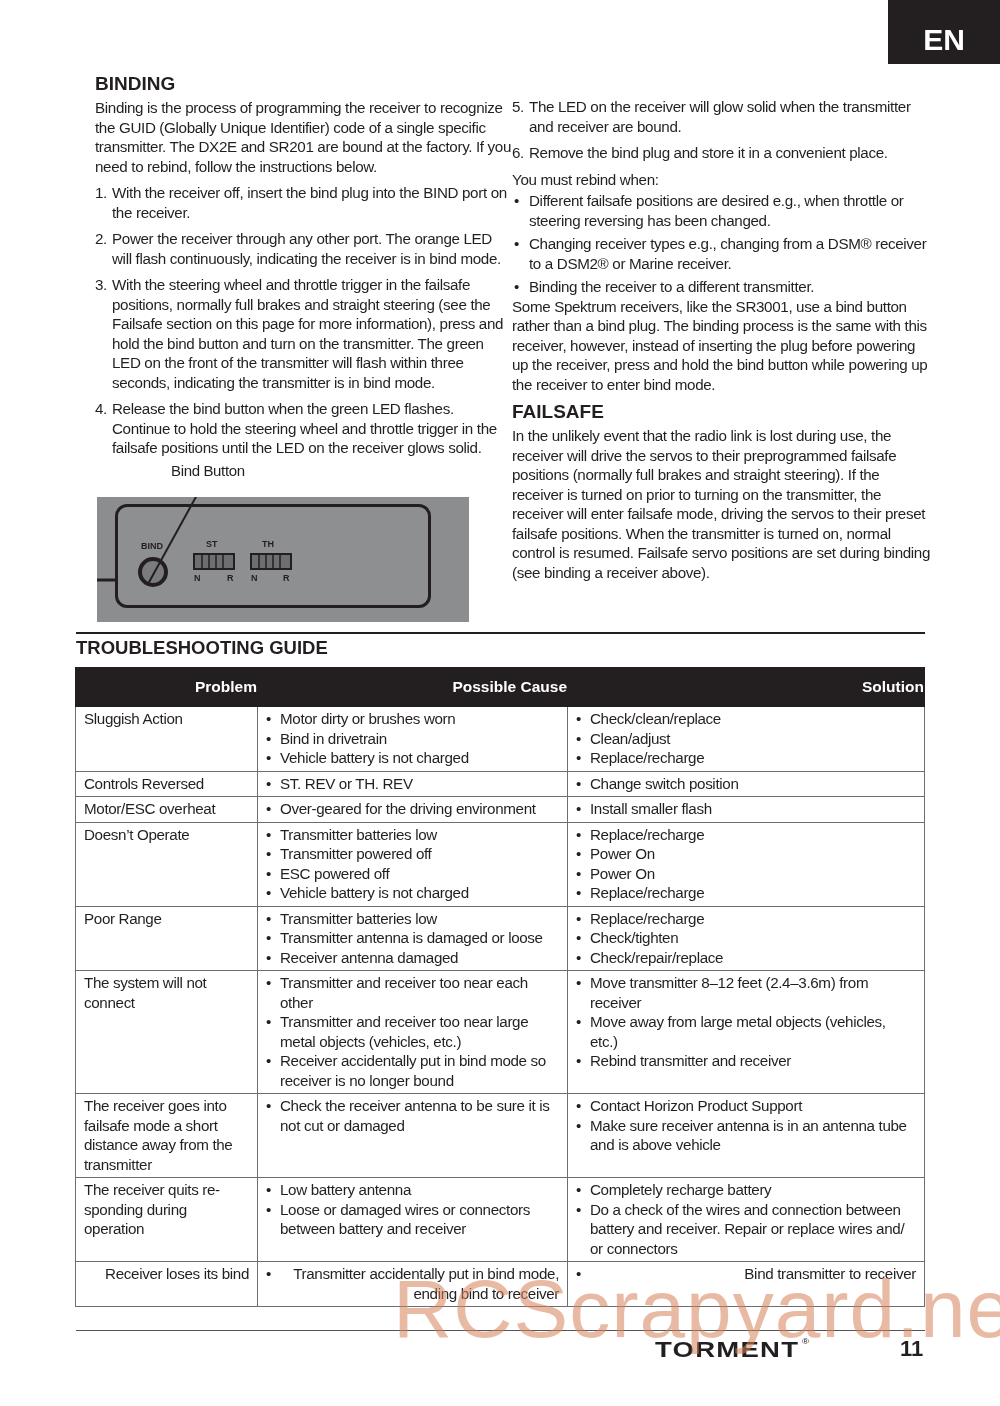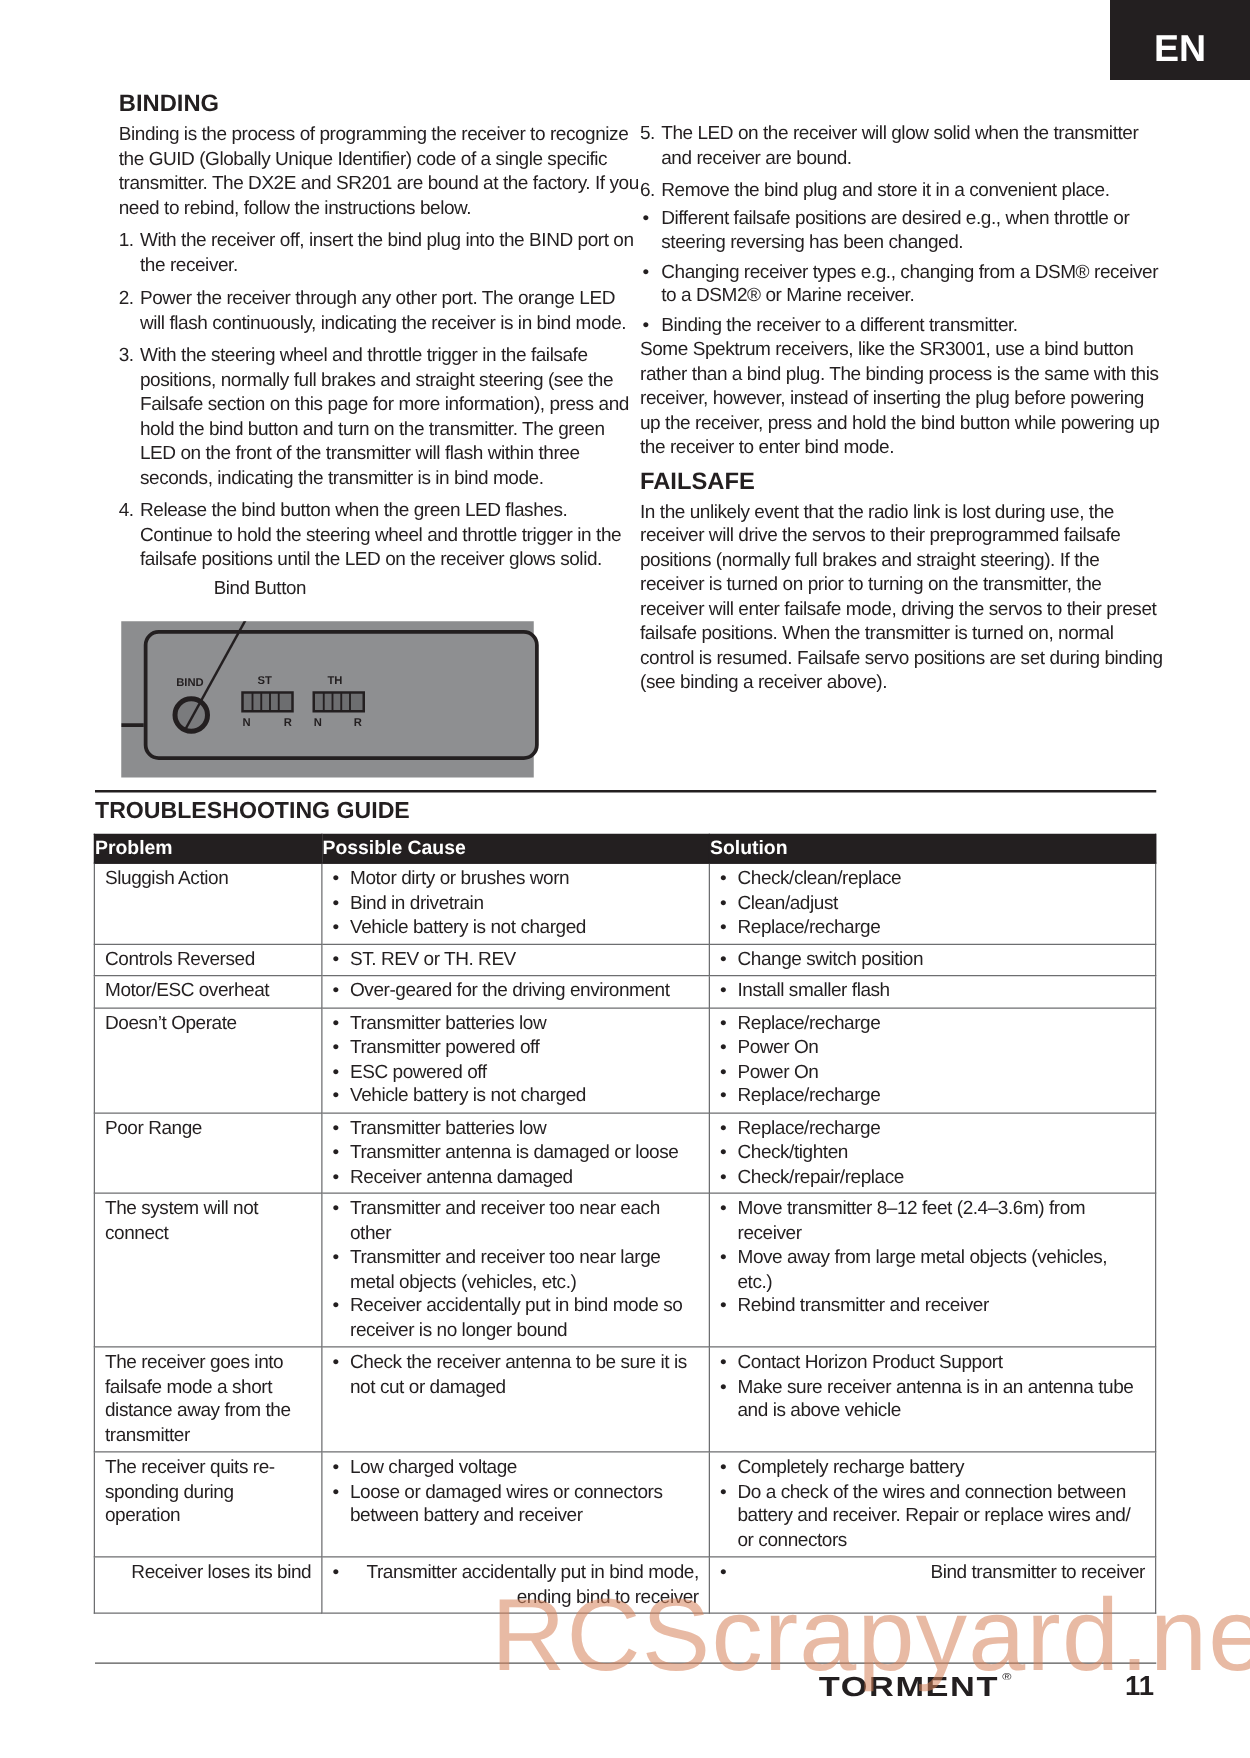--- a/index.html
+++ b/index.html
@@ -16,30 +16,30 @@
   p.body { margin: 0; }
   ol.steps { list-style: none; }
   ol.steps li { position: relative; padding-left: 17px; margin-top: 7px; }
   ol.steps li .num { position: absolute; left: 0; top: 0; }
   ul.bul { list-style: none; }
   ul.bul li { position: relative; padding-left: 17px; margin-top: 4px; }
   ul.bul li::before { content: "\2022"; position: absolute; left: 2px; top: 0; }
 
   .figure { position: absolute; left: 74px; top: 462px; width: 336px; height: 160px; margin-left: 23px; }
   .fig-label { position: absolute; left: 74px; top: 0; font-size: 15px; letter-spacing: -0.35px; }
-  .fig-panel { position: absolute; left: 0; top: 35px; width: 330px; height: 125px; background: #8c8d8f; padding-left: 44px; }
+  .fig-panel { position: absolute; left: 0; top: 35px; width: 372px; height: 125px; background: #8c8d8f; padding-left: 44px; }
   .fig-inner { position: absolute; left: 18px; top: 7px; width: 316px; height: 104px; border: 3px solid #231f20; border-radius: 12px; background: #8e8f91; }
 
   .rule { position: absolute; left: 76px; width: 849px; height: 2px; background: #231f20; }
   .rule-thin { position: absolute; left: 76px; width: 849px; height: 1px; background: #555; }
 
   .ts-title { position: absolute; left: 76px; top: 637px; font-family: "Liberation Sans", sans-serif; font-weight: bold; font-size: 18.5px; }
 
   table.ts { position: absolute; left: 75px; top: 667px; width: 850px; border-collapse: collapse; font-size: 15.2px; line-height: 19.5px; letter-spacing: -0.35px; }
-  table.ts th { background: #231f20; color: #fff; font-weight: bold; font-size: 15.5px; height: 23px; padding: 0; text-align: left; border: 1px solid #231f20; letter-spacing: 0; }
+  table.ts th { background: #231f20; color: #fff; font-weight: bold; font-size: 15.5px; height: 39px; padding: 0; text-align: right; border: 1px solid #231f20; letter-spacing: 0; }
   table.ts td { border: 1px solid #6d6e70; vertical-align: top; padding: 2px 8px 3px 8px; }
   table.ts td.c-problem { width: 182px; }
   table.ts td.c-cause { width: 310px; padding-left: 8px; }
   table.ts td.c-sol { padding-left: 8px; }
   .cell-list { list-style: none; }
   .cell-list li { position: relative; padding-left: 14px; }
   .cell-list li::before { content: "\2022"; position: absolute; left: 0; }
 
   .footer-logo { position: absolute; left: 655px; top: 1337px; font-family: "Liberation Sans", sans-serif; font-weight: 900; font-size: 22px; letter-spacing: 1px; color: #231f20; transform: scaleX(1.25); transform-origin: 0 0; }
   .footer-logo sup { font-size: 8px; font-weight: normal; vertical-align: top; margin-left: 2px; }
@@ -90,20 +90,21 @@
       <text x="186" y="84" font-family="Liberation Sans, sans-serif" font-weight="bold" font-size="9" fill="#231f20">R</text>
     </svg>
   </div>
 </div>
 
 <div class="col col-right">
   <ol class="steps">
     <li style="margin-top:0"><span class="num">5.</span><span>The LED on the receiver will glow solid when the transmitter and receiver are bound.</span></li>
     <li><span class="num">6.</span><span>Remove the bind plug and store it in a convenient place.</span></li>
   </ol>
+  <p class="body" style="margin-top:7px">You must rebind when:</p>
   <ul class="bul">
     <li style="margin-top:2px">Different failsafe positions are desired e.g., when throttle or steering reversing has been changed.</li>
     <li>Changing receiver types e.g., changing from a DSM® receiver to a DSM2® or Marine receiver.</li>
     <li>Binding the receiver to a different transmitter.</li>
   </ul>
   <p class="body">Some Spektrum receivers, like the SR3001, use a bind button rather than a bind plug. The binding process is the same with this receiver, however, instead of inserting the plug before powering up the receiver, press and hold the bind button while powering up the receiver to enter bind mode.</p>
   <h2 class="sec" style="margin-top:6px">FAILSAFE</h2>
   <p class="body">In the unlikely event that the radio link is lost during use, the receiver will drive the servos to their preprogrammed failsafe positions (normally full brakes and straight steering). If the receiver is turned on prior to turning on the transmitter, the receiver will enter failsafe mode, driving the servos to their preset failsafe positions. When the transmitter is turned on, normal control is resumed. Failsafe servo positions are set during binding (see binding a receiver above).</p>
 </div>
 
@@ -226,21 +227,21 @@
           <ul class="cell-list">
             <li>Contact Horizon Product Support</li>
             <li>Make sure receiver antenna is in an antenna tube and is above vehicle</li>
           </ul>
         </td>
       </tr>
       <tr style="height: 82px;">
         <td class="c-problem">The receiver quits re-sponding during operation</td>
         <td class="c-cause">
           <ul class="cell-list">
-            <li>Low charged voltage</li>
+            <li>Low battery antenna</li>
             <li>Loose or damaged wires or connectors between battery and receiver</li>
           </ul>
         </td>
         <td class="c-sol">
           <ul class="cell-list">
             <li>Completely recharge battery</li>
             <li>Do a check of the wires and connection between battery and receiver. Repair or replace wires and/ or connectors</li>
           </ul>
         </td>
       </tr>

